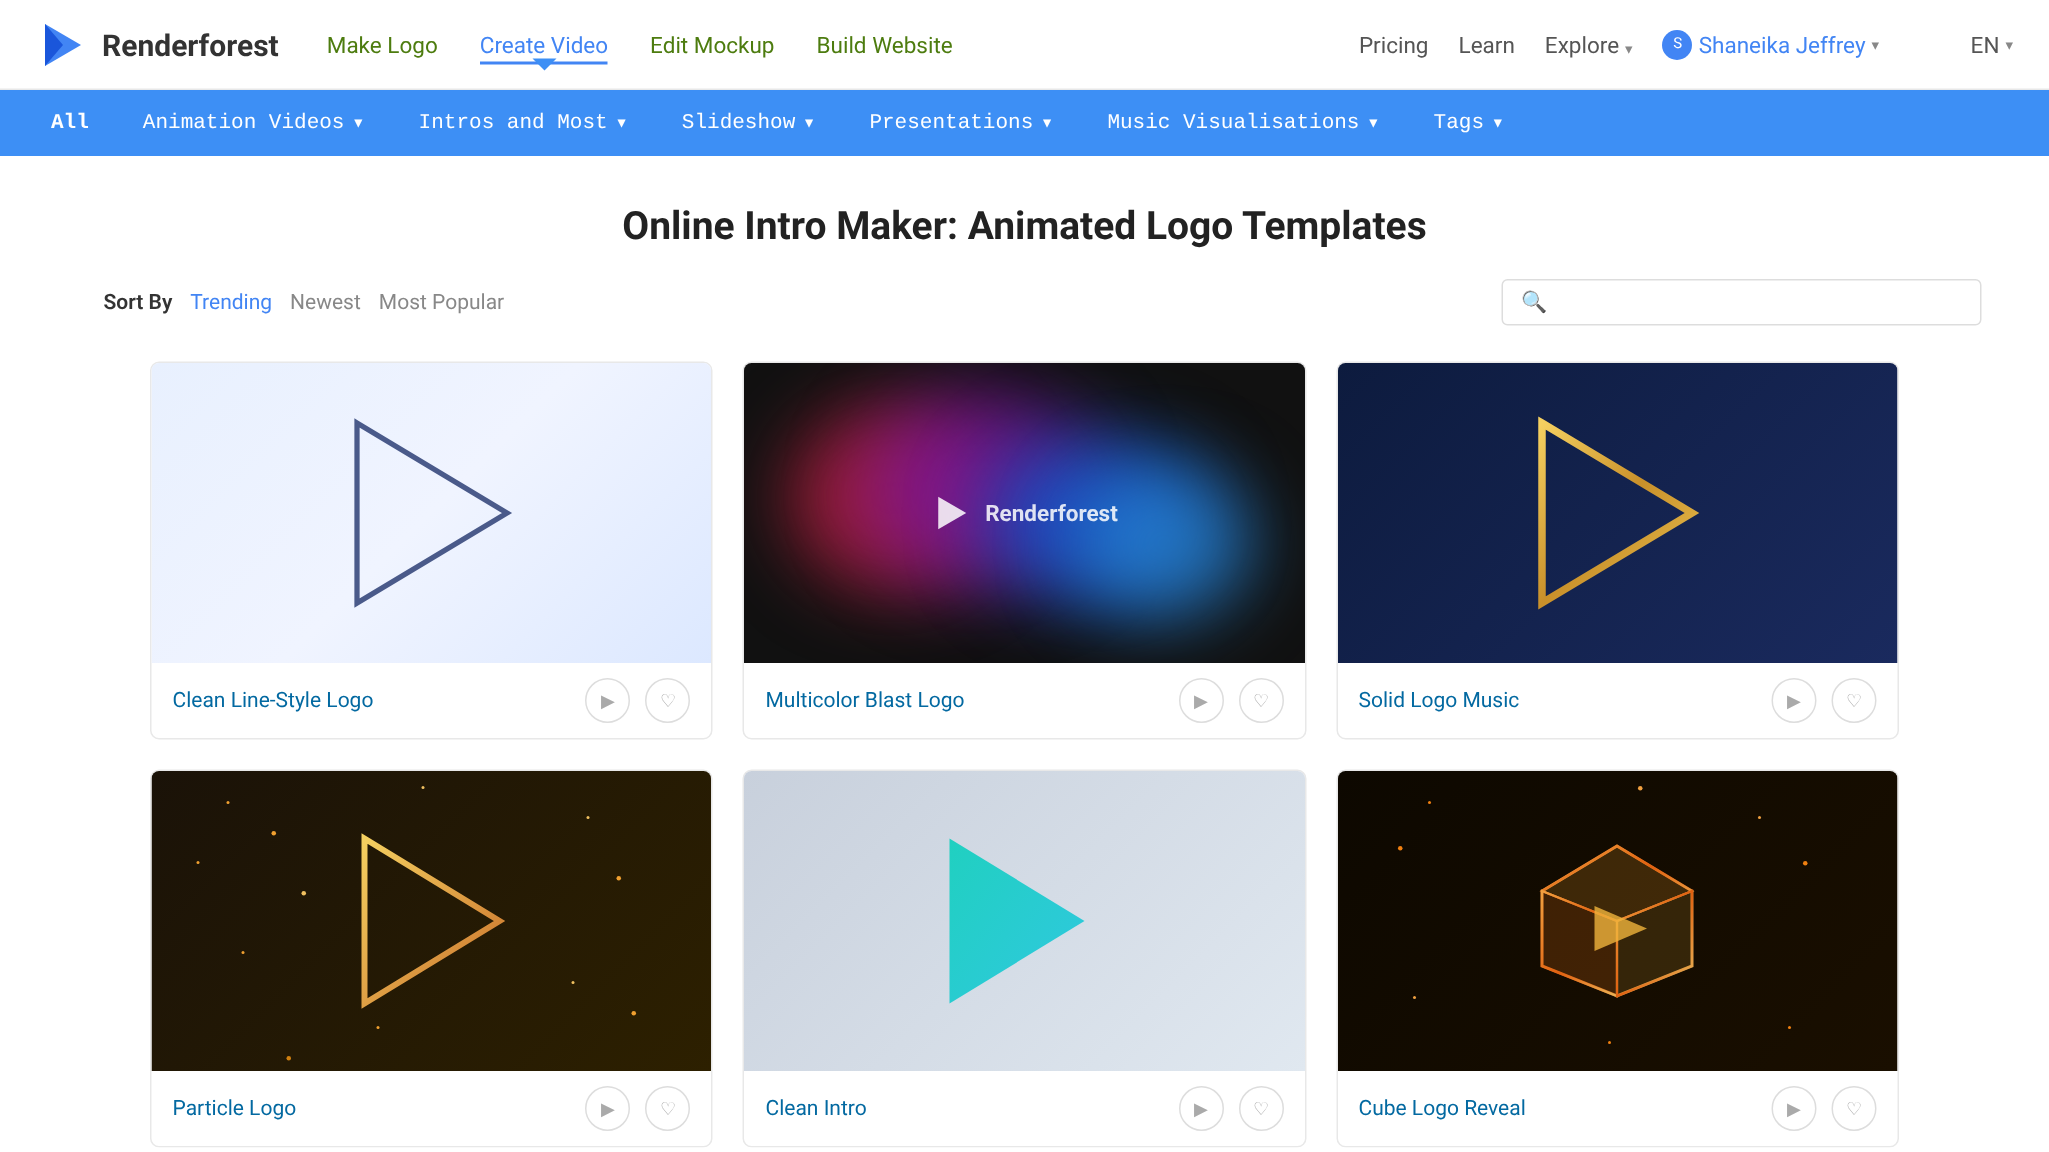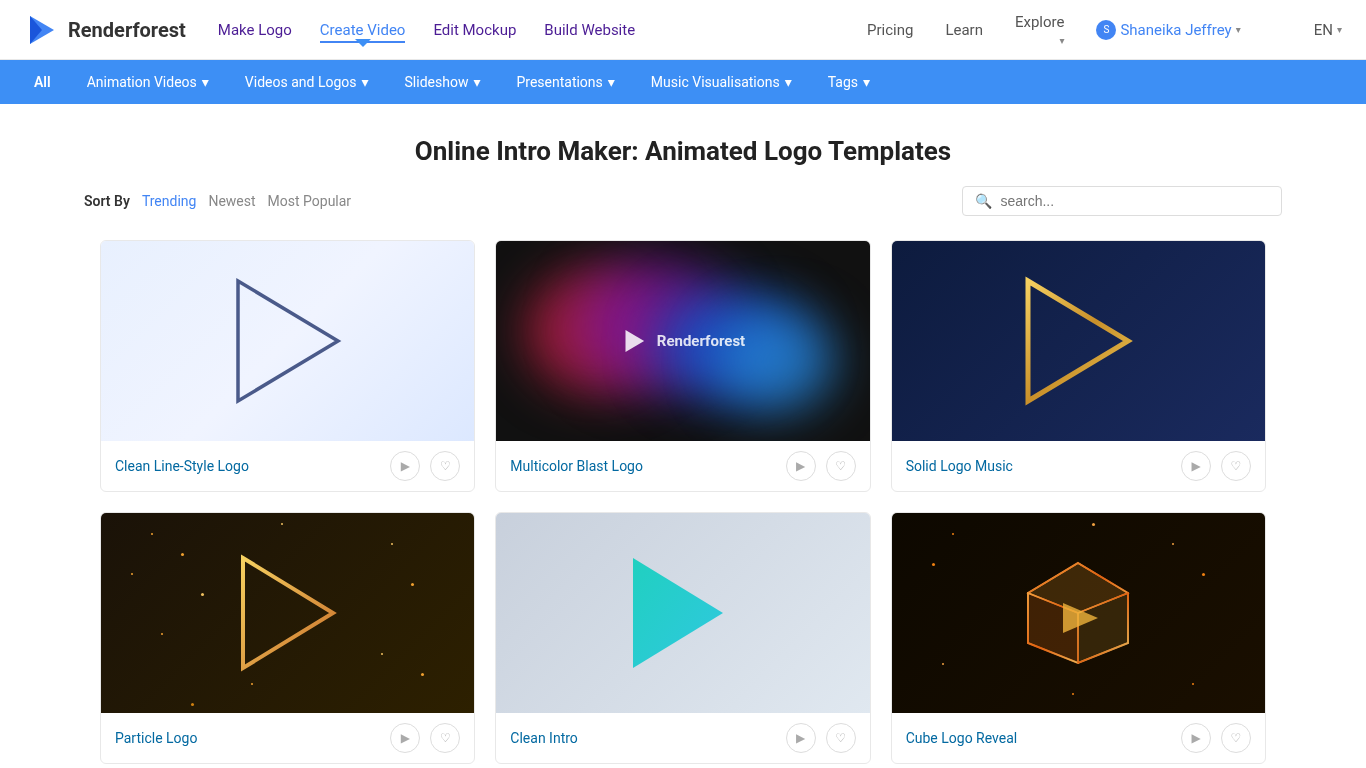--- a/index.html
+++ b/index.html
@@ -31,48 +31,47 @@
       color: #333;
     }
     .main-nav {
       display: flex;
       align-items: center;
       gap: 28px;
       flex: 1;
     }
     .nav-link {
       font-size: 15px;
-      color: #4c1d95;
+      color: #4d7c0f;
       text-decoration: none;
       cursor: pointer;
     }
     .nav-link.active {
       color: #4285f4;
       border-bottom: 2px solid #4285f4;
       padding-bottom: 2px;
     }
     .right-nav {
       display: flex;
       align-items: center;
-      gap: 32px;
+      gap: 20px;
     }
     .right-nav-link {
       font-size: 15px;
       color: #555;
       text-decoration: none;
       cursor: pointer;
     }
     .explore-link {
       display: flex;
       align-items: flex-end;
       gap: 4px;
       font-size: 15px;
       color: #555;
       cursor: pointer;
-      flex-direction: column;
     }
     .user-area {
       display: flex;
       align-items: center;
       gap: 4px;
       font-size: 15px;
       color: #4285f4;
       cursor: pointer;
     }
     .lang-selector {
@@ -89,20 +88,21 @@
       color: #888;
     }
 
     
     .blue-nav {
       background: #3d8ff5;
       display: flex;
       align-items: center;
       padding: 0 16px;
       height: 44px;
+      font-family: Liberation Mono, monospace;
     }
     .blue-nav-item {
       color: #fff;
       font-size: 14px;
       padding: 0 18px;
       height: 44px;
       display: flex;
       align-items: center;
       gap: 5px;
       cursor: pointer;
@@ -121,22 +121,23 @@
       font-size: 26px;
       font-weight: 700;
       color: #222;
     }
 
     
     .sort-search-bar {
       display: flex;
       align-items: center;
       justify-content: space-between;
-      padding: 0 84px;
+      padding: 0 45px;
       margin-bottom: 24px;
+      margin-left: 24px;
     }
     .sort-area {
       display: flex;
       align-items: center;
       gap: 12px;
     }
     .sort-label {
       font-size: 14px;
       font-weight: 600;
       color: #333;
@@ -340,21 +341,21 @@
   </div>
 </nav>
 
 <nav class="blue-nav">
   <div class="blue-nav-item all">All</div>
   <div class="blue-nav-item">
     <span>Animation Videos</span>
     <span>▾</span>
   </div>
   <div class="blue-nav-item">
-    <span>Videos and Logos</span>
+    <span>Intros and Most</span>
     <span>▾</span>
   </div>
   <div class="blue-nav-item">
     <span>Slideshow</span>
     <span>▾</span>
   </div>
   <div class="blue-nav-item">
     <span>Presentations</span>
     <span>▾</span>
   </div>
@@ -374,21 +375,20 @@
 
 <div class="sort-search-bar">
   <div class="sort-area">
     <span class="sort-label">Sort By</span>
     <span class="sort-option active">Trending</span>
     <span class="sort-option">Newest</span>
     <span class="sort-option">Most Popular</span>
   </div>
   <div class="search-box">
     <span class="search-icon">🔍</span>
-    <input class="search-input" type="text" placeholder="search..." style="">
   </div>
 </div>
 
 <div class="grid-container">
 
   <div class="card">
     <div class="card-thumb-inner card-1-bg">
       <svg width="160" height="140" viewBox="0 0 160 140">
         <polygon points="30,10 130,70 30,130" fill="none" stroke="#4a5a8a" stroke-width="3.5"></polygon>
       </svg>

